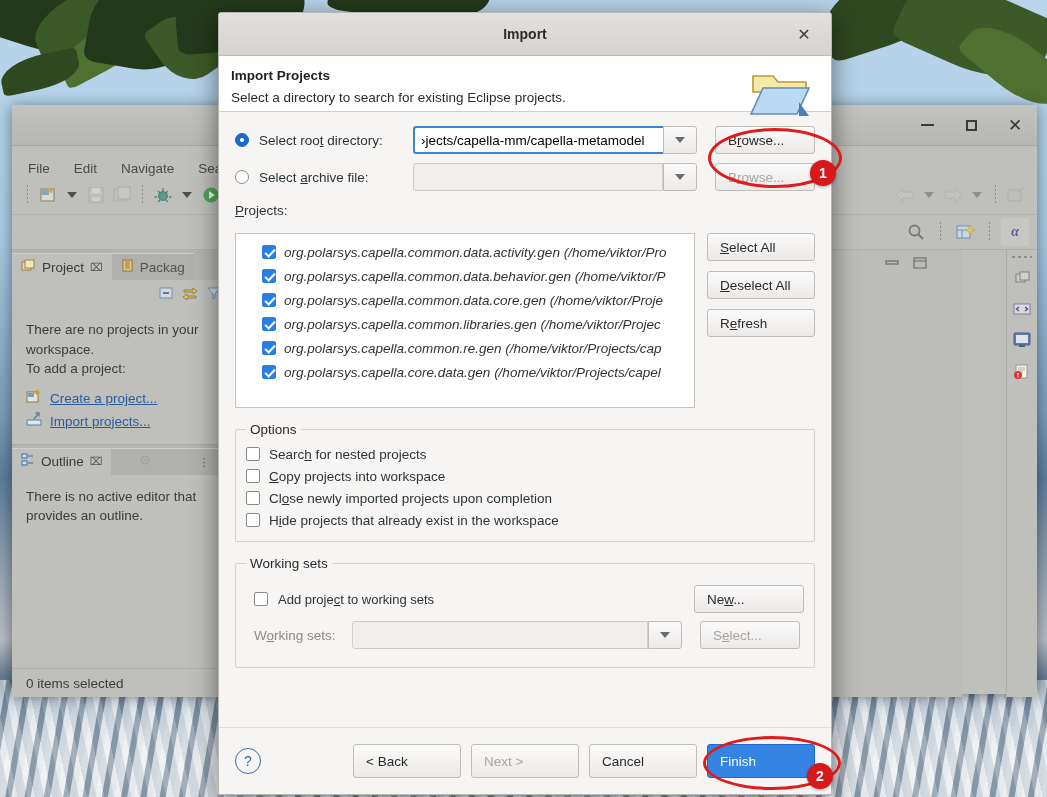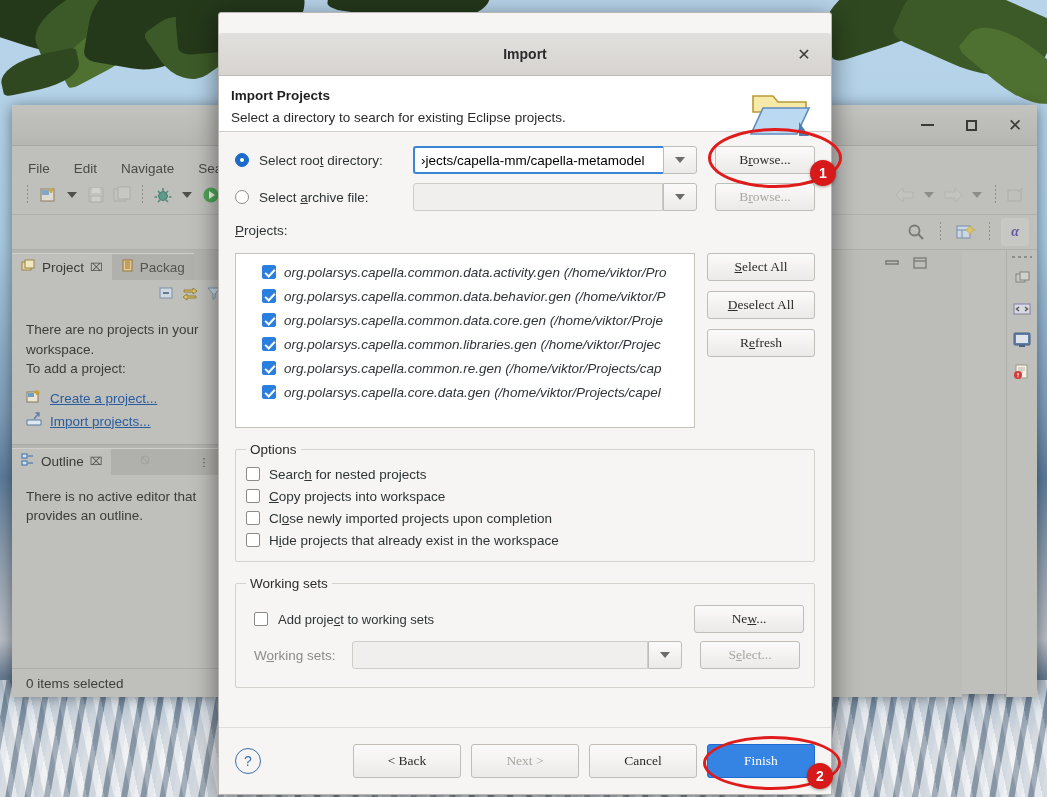--- a/index.html
+++ b/index.html
@@ -62,21 +62,21 @@
   #centercol{flex:1;background:#bcbcb9;position:relative;}
   #rightrail{width:30px;background:#bfbfbc;border-left:1px solid #aeaeab;
     display:flex;flex-direction:column;align-items:center;padding-top:6px;gap:12px;}
 
   
   #dialog{position:absolute;left:218px;top:12px;width:612px;height:781px;
     background:#f6f5f4;border:1px solid #b9b5b1;border-radius:3px 3px 0 0;
     box-shadow:0 6px 26px rgba(0,0,0,.50);display:flex;flex-direction:column;}
   #dlg-title{height:42px;background:linear-gradient(to bottom,#e2e0de,#d6d3d0);
     border-bottom:1px solid #bfbbb7;border-radius:3px 3px 0 0;
-    display:flex;align-items:center;justify-content:center;position:relative;margin-top:20px;}
+    display:flex;align-items:center;justify-content:center;position:relative;}
   #dlg-title .t{font-weight:bold;font-size:14px;color:#2b2b2b;}
   #dlg-close{position:absolute;right:10px;top:0;height:42px;width:34px;
     display:flex;align-items:center;justify-content:center;font-size:16px;color:#3c3c3a;}
   #dlg-head{background:#ffffff;border-bottom:1px solid #d2cfcc;padding:12px 16px 12px 12px;
     display:flex;align-items:flex-start;justify-content:space-between;height:56px;box-sizing:border-box;}
   #dlg-head h1{margin:0 0 7px 0;font-size:13.5px;font-weight:bold;color:#1f1f1f;}
   #dlg-head p{margin:0;font-size:13.5px;color:#2b2b2b;}
   #dlg-body{flex:1;padding:14px 16px 0 16px;}
 
   .row{display:flex;align-items:center;gap:10px;margin-bottom:9px;}
@@ -90,22 +90,22 @@
   .combo input{flex:1;height:28px;border:2px solid #3b84d8;border-right:none;
     border-radius:3px 0 0 3px;padding:0 6px;font-family:"Liberation Sans",sans-serif;font-size:13.5px;
     box-sizing:border-box;background:#fff;outline:none;}
   .combo .drop{width:34px;height:28px;border:1px solid #c0bcb8;border-radius:0 3px 3px 0;
     background:linear-gradient(to bottom,#fbfafa,#eceae8);display:flex;align-items:center;justify-content:center;
     box-sizing:border-box;}
   .combo.disabled input{border:1px solid #cfcbc7;background:#f1efee;}
   .dcaret{width:0;height:0;border-left:5px solid transparent;border-right:5px solid transparent;
     border-top:6px solid #6b6b68;}
   .btn{height:28px;min-width:98px;padding:0 12px;border:1px solid #c0bcb8;border-radius:3px;
-    background:linear-gradient(to bottom,#fbfafa,#eceae8);font-family:Liberation Serif, serif;
-    font-size:13.5px;color:#2b2b2b;box-sizing:border-box;display:flex;align-items:center;justify-content:center;}
+    background:linear-gradient(to bottom,#fbfafa,#eceae8);font-family:Liberation Sans, sans-serif;
+    font-size:13.5px;color:#2b2b2b;box-sizing:border-box;display:flex;align-items:center;justify-content:flex-start;}
   .btn.dis{color:#a9a5a1;}
   .u{text-decoration:underline;}
 
   .sectlabel{font-size:13.5px;margin:12px 0 15px 0;}
   #projwrap{display:flex;gap:12px;}
   #projlist{flex:1;height:175px;background:#fff;border:1px solid #c6c2be;overflow:hidden;
     padding:6px 0 0 0;box-sizing:border-box;position:relative;font-style:italic;}
   .projrow{display:flex;align-items:center;gap:8px;padding:1px 0 1px 26px;height:22px;
     font-size:13.5px;white-space:nowrap;}
   .cb{width:14px;height:14px;border-radius:2px;flex:none;box-sizing:border-box;

